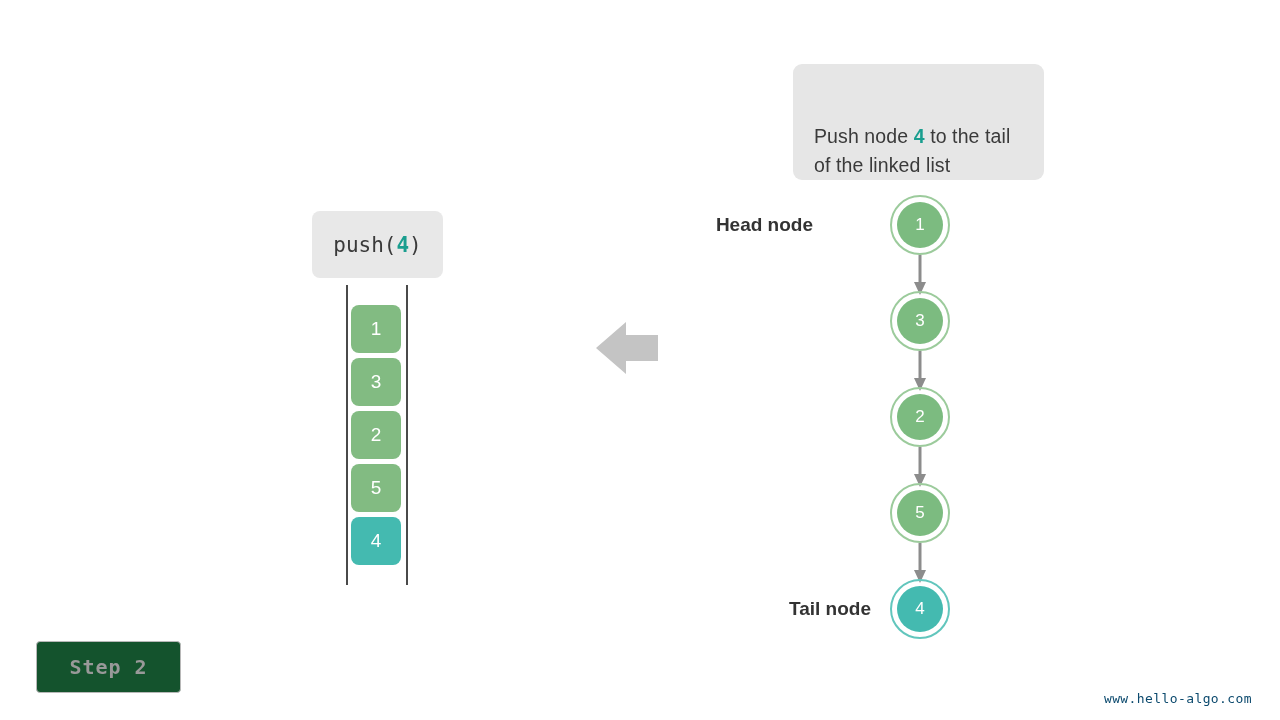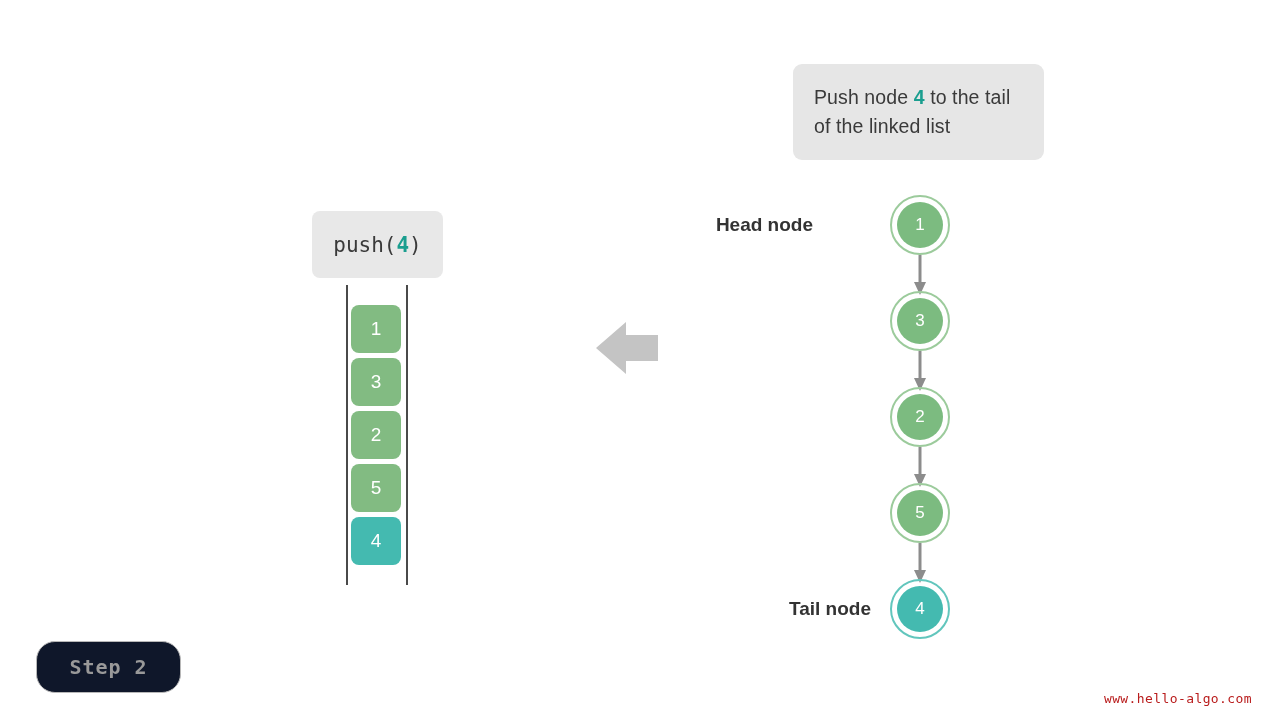--- a/index.html
+++ b/index.html
@@ -8,24 +8,24 @@
     background: #ffffff;
     font-family: "Liberation Sans", sans-serif;
     overflow: hidden;
   }
   #stage { position: relative; width: 1280px; height: 720px; }
 
   
   .callout {
     position: absolute;
     left: 793px; top: 64px;
-    width: 251px; height: 96px;
+    width: 251px; height: 116px;
     background: #e6e6e6;
     border-radius: 9px;
-    display: flex; align-items: center;
+    display: flex; align-items: flex-end;
     padding: 0 21px;
   }
   .callout-text {
     font-size: 19.5px;
     line-height: 29px;
     color: #3a3a3a;
     letter-spacing: 0.1px;
   }
   .hl { color: #1a9e8f; font-weight: bold; }
 
@@ -110,37 +110,37 @@
     text-align: right;
   }
   .label-head { left: 653px; top: 214px; width: 160px; }
   .label-tail { left: 711px; top: 598px; width: 160px; }
 
   
   .step-badge {
     position: absolute;
     left: 36px; top: 641px;
     width: 145px; height: 52px;
-    background: #0f172a;
+    background: #14532d;
     border: 1.5px solid #b8b8b8;
-    border-radius: 19px;
+    border-radius: 4px;
     display: flex; align-items: center; justify-content: center;
     font-family: "DejaVu Sans Mono", "Liberation Mono", monospace;
     font-size: 20px; font-weight: bold;
     color: #999999;
     letter-spacing: 1px;
   }
 
   
   .watermark {
     position: absolute;
     right: 28px; bottom: 14px;
     font-family: "DejaVu Sans Mono", "Liberation Mono", monospace;
     font-size: 13px;
-    color: #b91c1c;
+    color: #0c4a6e;
     letter-spacing: 0.4px;
     margin-top: 28px;
   }
 </style>
 </head>
 <body>
 
 <div id="stage">
 
   <div class="callout">

